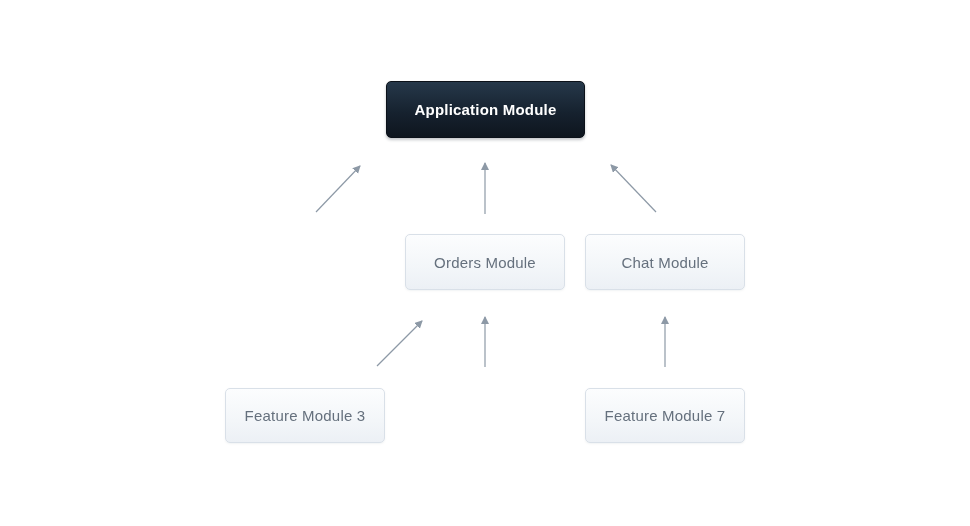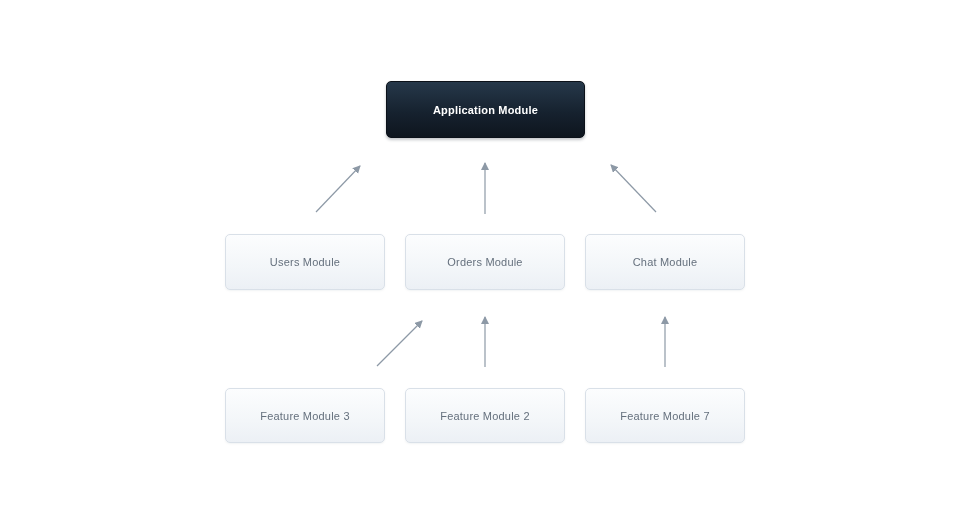--- a/index.html
+++ b/index.html
@@ -23,21 +23,21 @@
     height: 526px;
     pointer-events: none;
   }
   .node {
     position: absolute;
     display: flex;
     align-items: center;
     justify-content: center;
     box-sizing: border-box;
     border-radius: 5px;
-    font-size: 11px;
+    font-size: 15px;
     letter-spacing: 0.2px;
     white-space: nowrap;
   }
   .node-dark {
     left: 386px;
     top: 81px;
     width: 199px;
     height: 57px;
     background: linear-gradient(180deg, #26384a 0%, #16222f 55%, #0e151e 100%);
     border: 1px solid #0b1119;
@@ -81,37 +81,31 @@
     <line class="edge-line" x1="656" y1="212" x2="611" y2="165" marker-end="url(#arrowhead)"></line>
     <line class="edge-line" x1="377" y1="366" x2="422" y2="321" marker-end="url(#arrowhead)"></line>
     <line class="edge-line" x1="485" y1="367" x2="485" y2="317" marker-end="url(#arrowhead)"></line>
     <line class="edge-line" x1="665" y1="367" x2="665" y2="317" marker-end="url(#arrowhead)"></line>
   </svg>
 
   <div class="node node-dark">
     <span>Application Module</span>
   </div>
 
-  <div class="node node-light row-middle col-1">
-    <span>Users Module</span>
-  </div>
 
   <div class="node node-light row-middle col-3">
     <span>Chat Module</span>
   </div>
 
   <div class="node node-light row-middle col-2">
     <span>Orders Module</span>
   </div>
 
   <div class="node node-light row-bottom col-1">
     <span>Feature Module 3</span>
   </div>
 
-  <div class="node node-light row-bottom col-2">
-    <span>Feature Module 2</span>
-  </div>
 
   <div class="node node-light row-bottom col-3">
     <span>Feature Module 7</span>
   </div>
 
 </div>
 
 </body></html>

